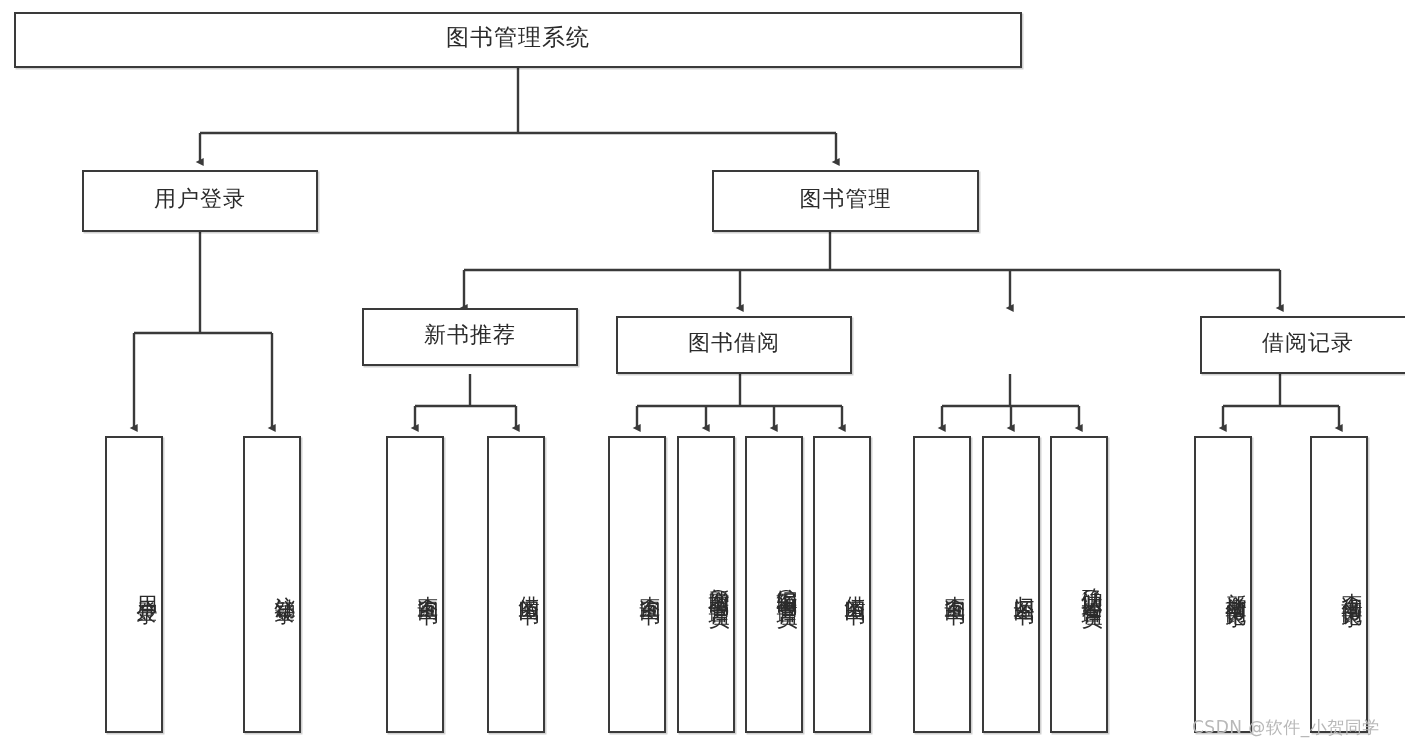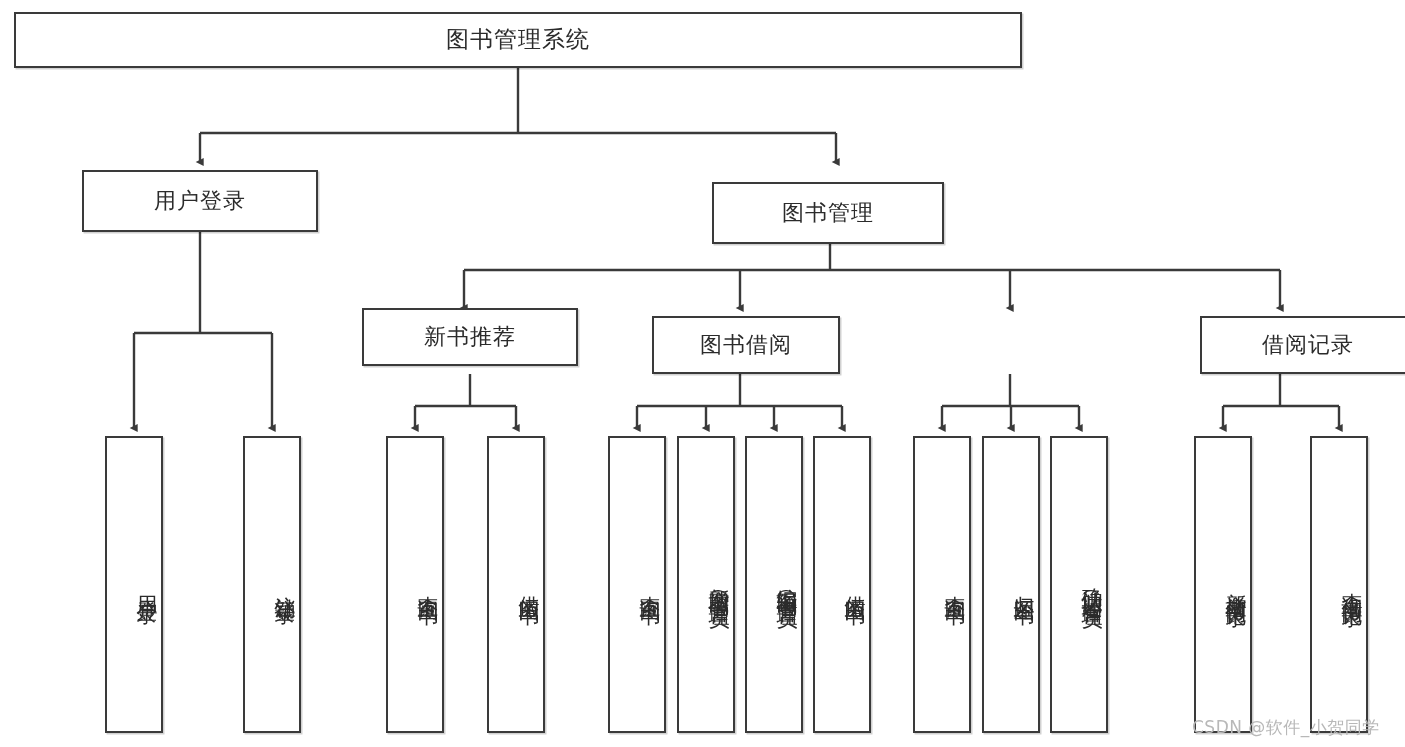--- a/index.html
+++ b/index.html
@@ -34,20 +34,21 @@
     align-items: center;
     justify-content: center;
     color: #2b2b2b;
     text-align: center;
     box-shadow: 1.5px 1.5px 0 rgba(0,0,0,0.18);
   }
   .node.h {
     font-size: 22px;
     letter-spacing: 1px;
     line-height: 1.2;
+    font-family: Liberation Mono, monospace;
   }
   .node.root {
     font-size: 23px;
   }
   .node.v {
     font-size: 21px;
     writing-mode: vertical-rl;
     text-orientation: upright;
     letter-spacing: 3px;
     padding-top: 6px;
@@ -124,29 +125,29 @@
   </svg>
 
   <div class="node h root" style="left:14px; top:12px; width:1008px; height:56px;">
     <span>图书管理系统</span>
   </div>
 
   <div class="node h" style="left:82px; top:170px; width:236px; height:62px;">
     <span>用户登录</span>
   </div>
 
-  <div class="node h" style="left:712px; top:182px; width:232px; height:62px;">
+  <div class="node h" style="left:712px; top:170px; width:267px; height:62px;">
     <span>图书管理</span>
   </div>
 
   <div class="node h" style="left:362px; top:308px; width:216px; height:58px;">
     <span>新书推荐</span>
   </div>
 
-  <div class="node h" style="left:652px; top:316px; width:188px; height:58px;">
+  <div class="node h" style="left:616px; top:316px; width:236px; height:58px;">
     <span>图书借阅</span>
   </div>
 
 
   <div class="node h" style="left:1172px; top:316px; width:216px; height:58px;margin-left:28px;">
     <span>借阅记录</span>
   </div>
 
   <div class="node v" style="left:105px; top:436px; width:58px; height:297px;">
     <span>用户登录</span>

